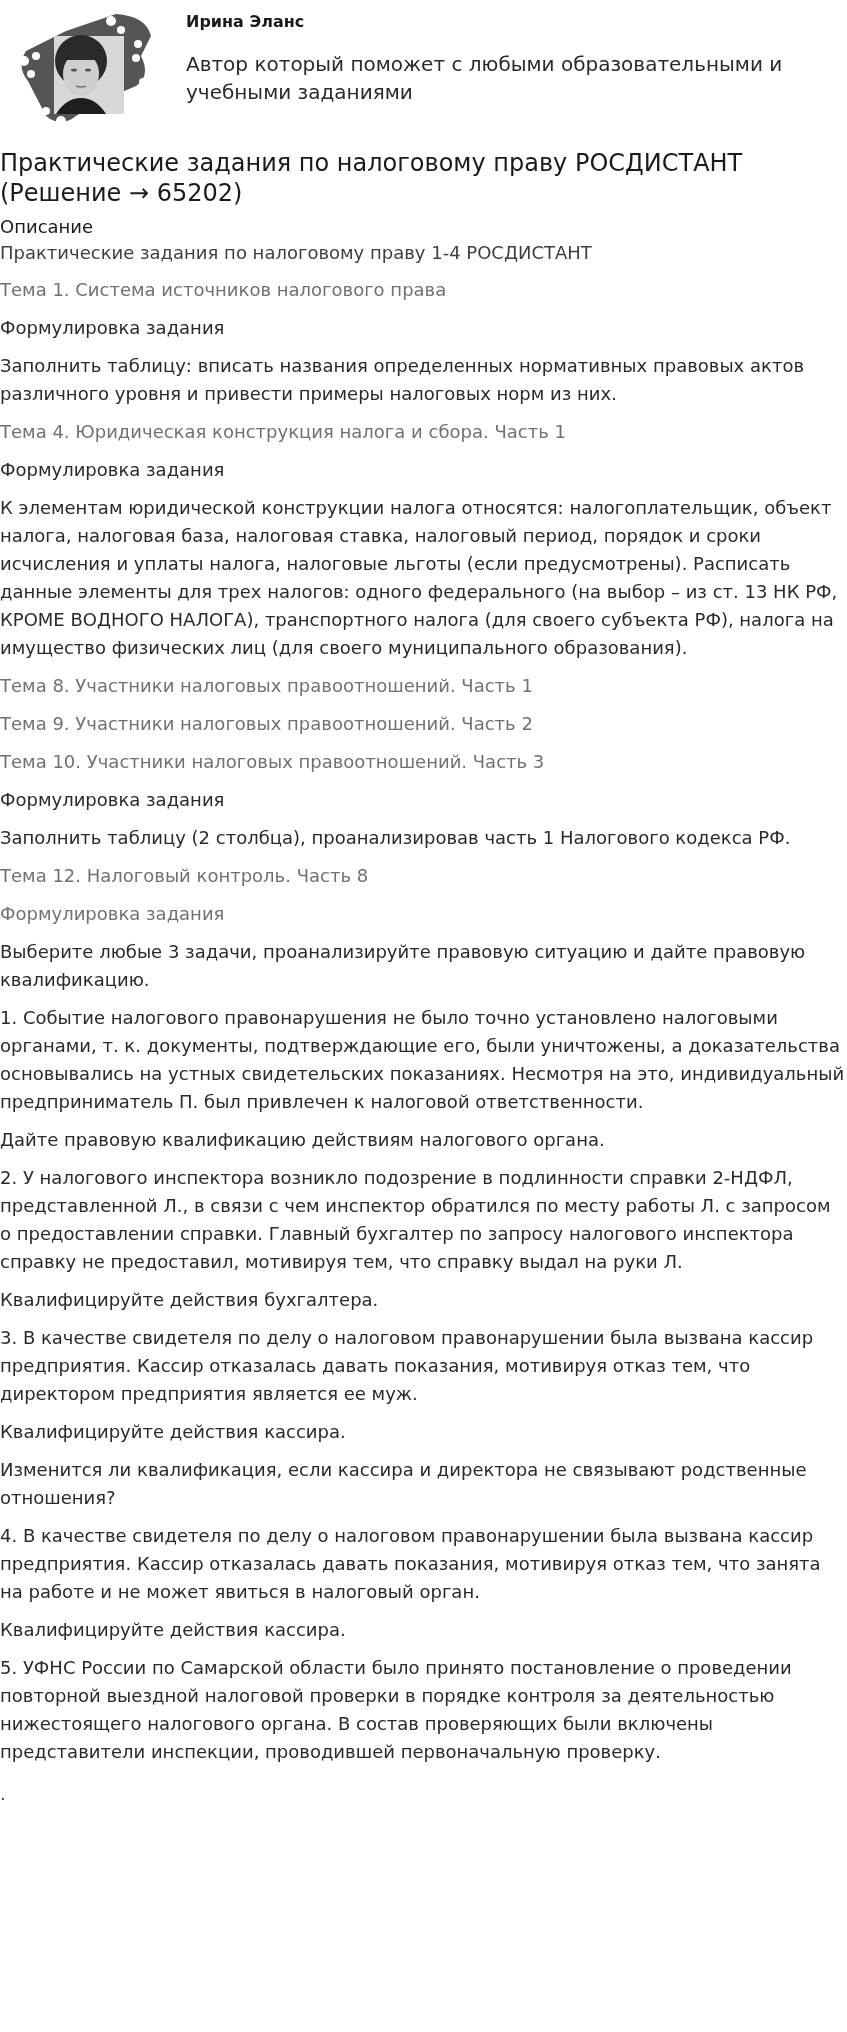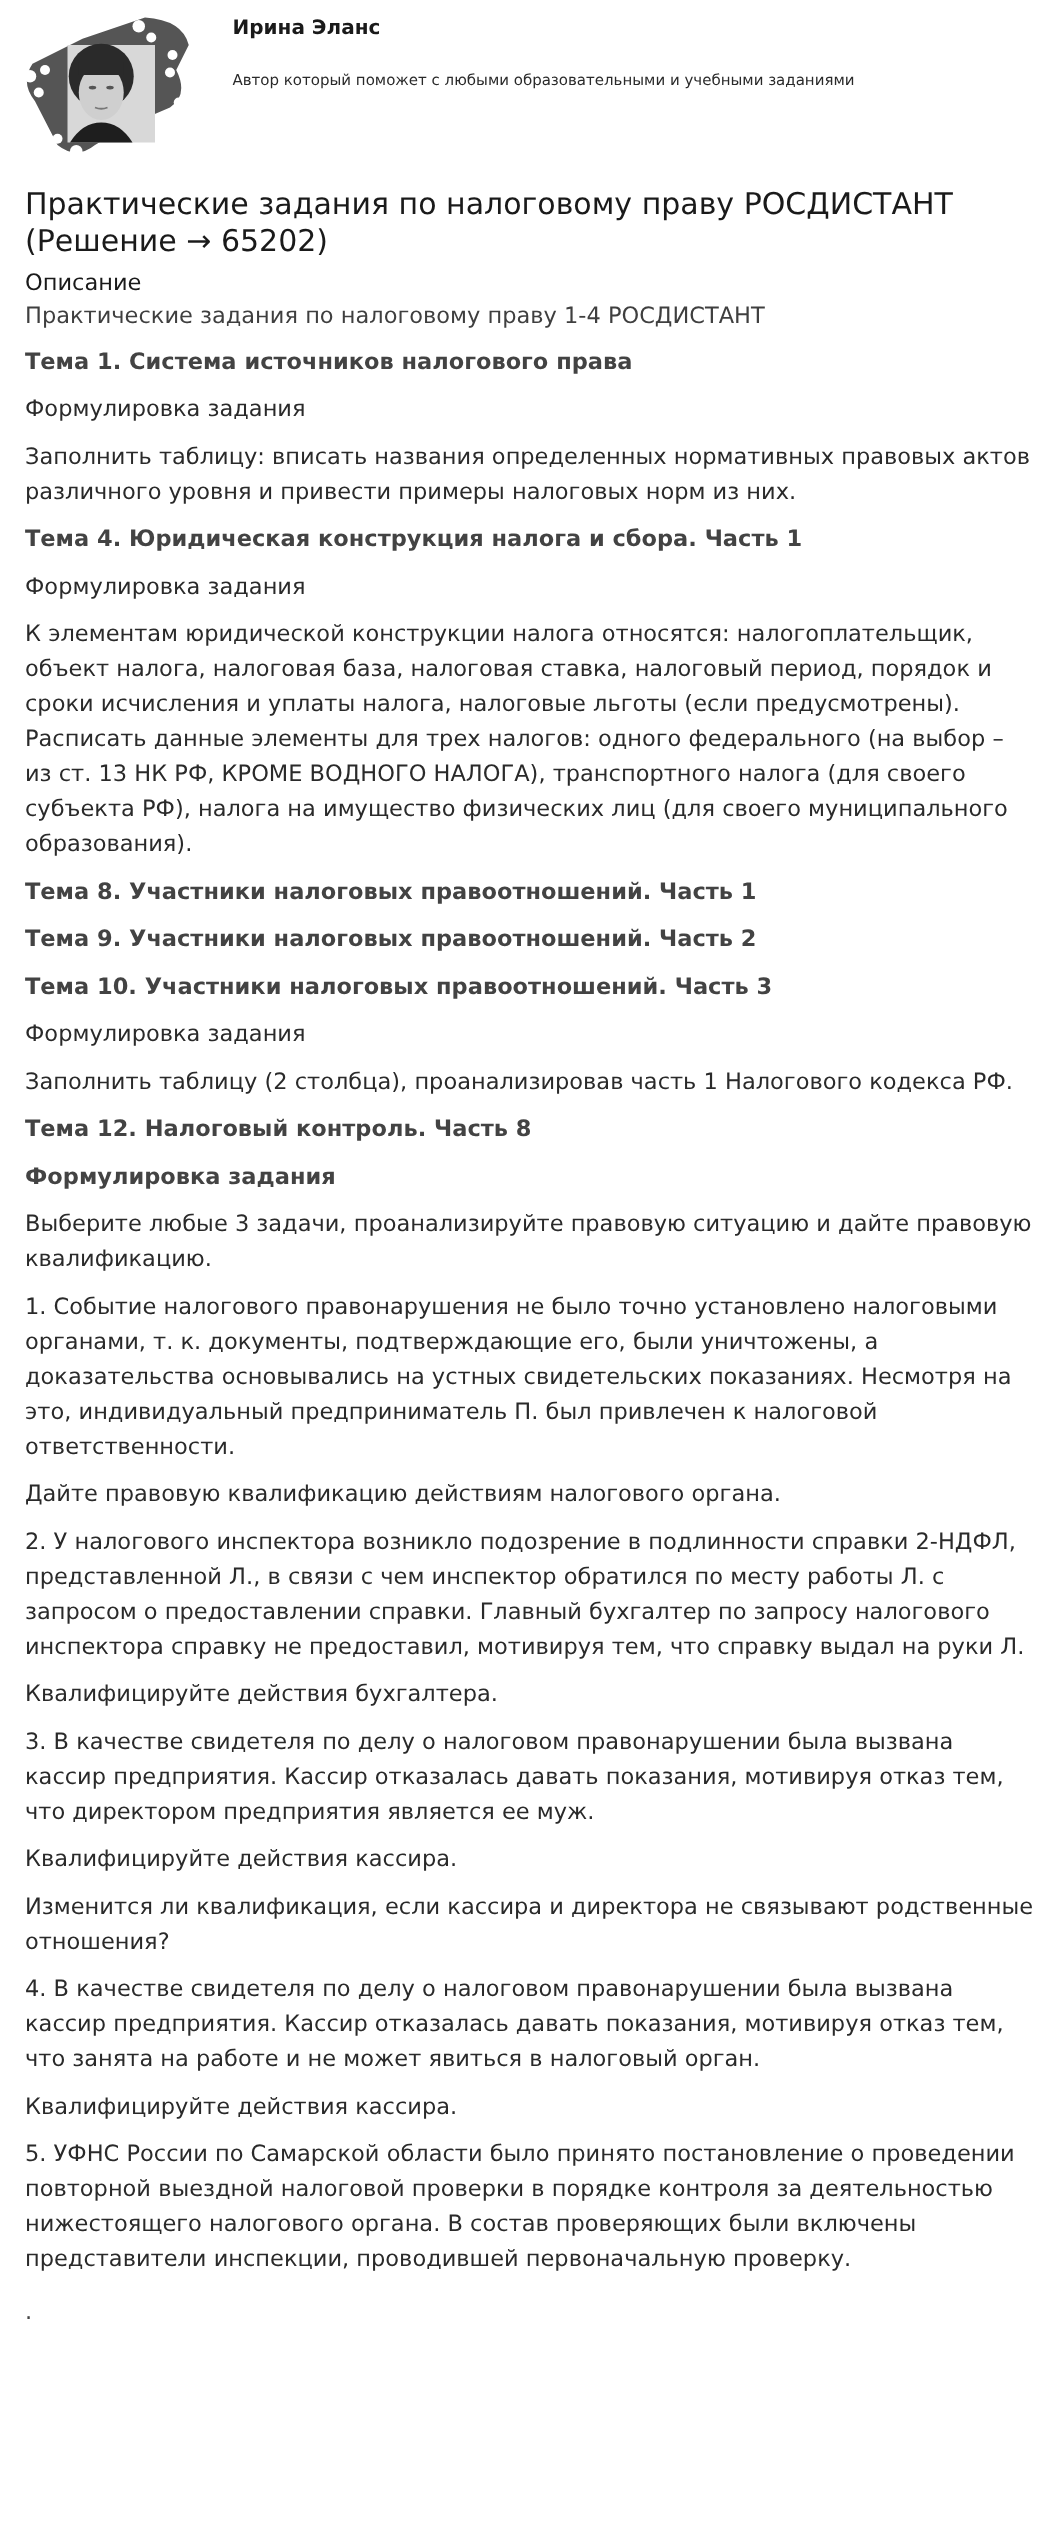--- a/index.html
+++ b/index.html
@@ -32,27 +32,27 @@
       font-size: 16px;
       font-weight: bold;
       color: #1a1a1a;
       margin: 0;
     }
     .author-desc {
       position: absolute;
       left: 186px;
       top: 50px;
       width: 620px;
-      font-size: 12px;
+      font-size: 20px;
       line-height: 28px;
       color: #2a2a2a;
       margin: 0;
     }
     .content {
-      padding: 0 20px;
+      padding: 0 0;
     }
     .page-title {
       font-size: 24px;
       font-weight: normal;
       line-height: 30px;
       margin: 18px 0 6px 0;
       color: #1a1a1a;
     }
     .desc-label {
       font-size: 18px;
@@ -66,22 +66,22 @@
       margin: 0 0 10px 0;
       color: #0c4a6e;
     }
     .block {
       font-size: 18px;
       line-height: 28px;
       margin: 0 0 10px 0;
       color: #2a2a2a;
     }
     .block.bold {
-      font-weight: bold;
-      color: #14532d;
+      font-weight: normal;
+      color: #ec4899;
     }
     .dot {
       font-size: 18px;
       line-height: 28px;
       margin: 14px 0 0 0;
       color: #444;
     }
   </style>
 </head>
 <body>

